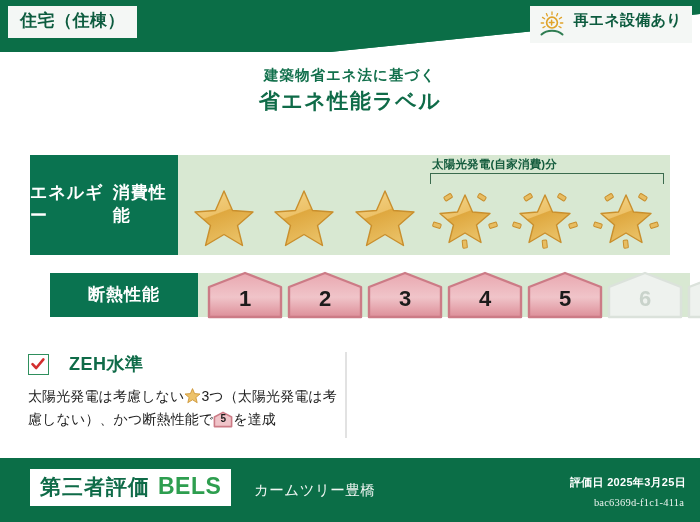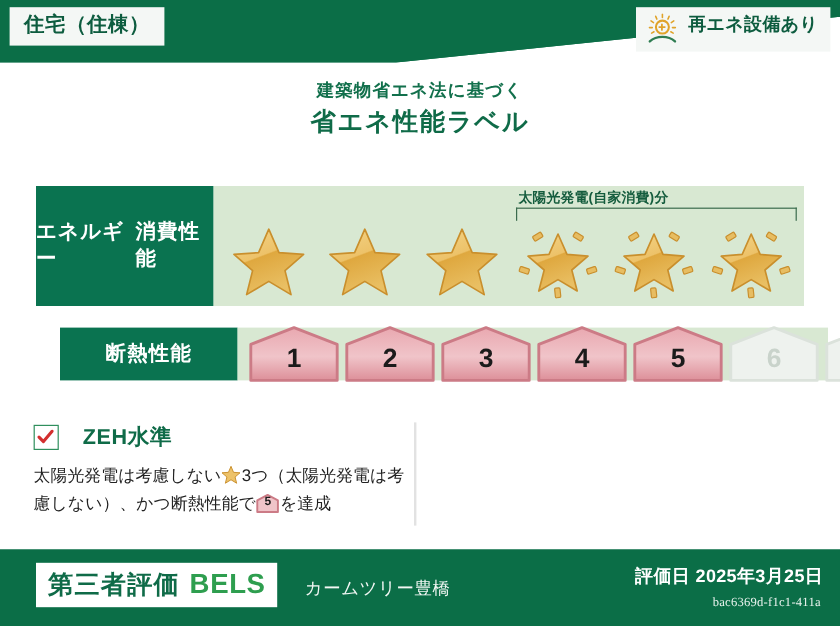--- a/index.html
+++ b/index.html
@@ -140,21 +140,21 @@
     display:flex;align-items:baseline;gap:8px;white-space:nowrap;
   }
   .bels-box .t1{color:#0f6b48;font-weight:bold;font-size:21px;letter-spacing:1px;}
   .bels-box .t2{color:#2e9e4f;font-weight:bold;font-size:23px;letter-spacing:0.5px;}
   .bldg-name{
     position:absolute;left:238px;bottom:22px;
     color:#f2f7f4;font-size:14.5px;letter-spacing:0.5px;white-space:nowrap;
   }
   .eval-date{
     position:absolute;right:14px;bottom:32px;
-    color:#ffffff;font-size:15px;font-weight:bold;letter-spacing:0.3px;white-space:nowrap;
+    color:#ffffff;font-size:11px;font-weight:bold;letter-spacing:0.3px;white-space:nowrap;
   }
   .eval-id{
     position:absolute;right:16px;bottom:14px;
     color:#eaf3ee;font-size:10.5px;letter-spacing:0.2px;white-space:nowrap;
     font-family:"Liberation Serif","DejaVu Serif",serif;
   }
 </style>
 </head>
 <body>
 

